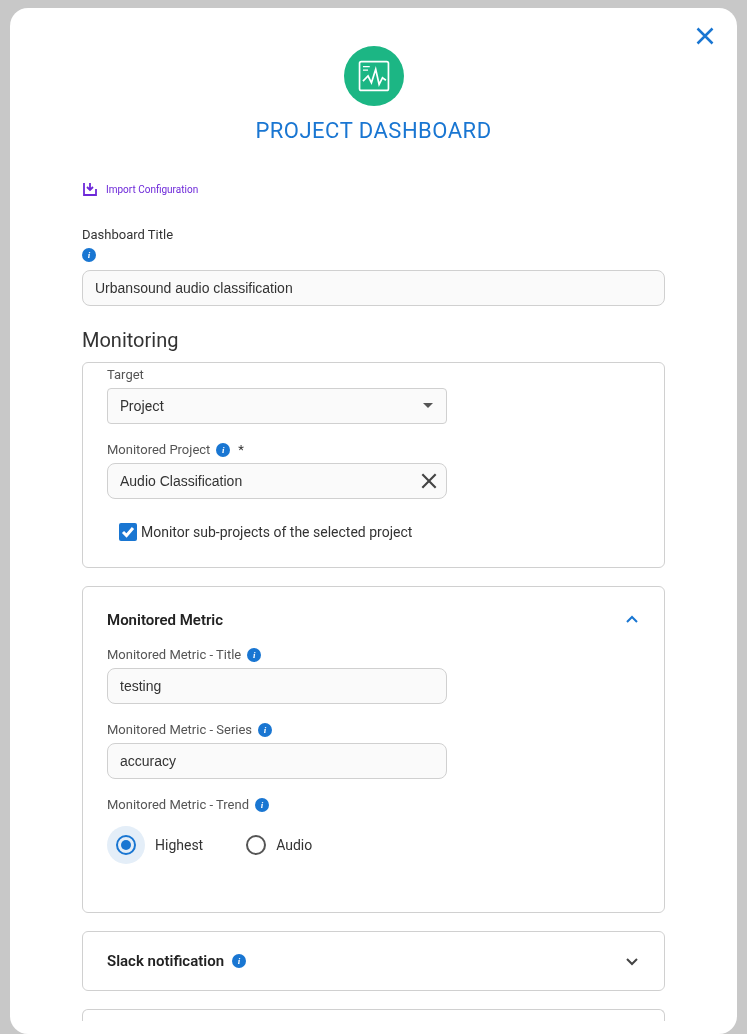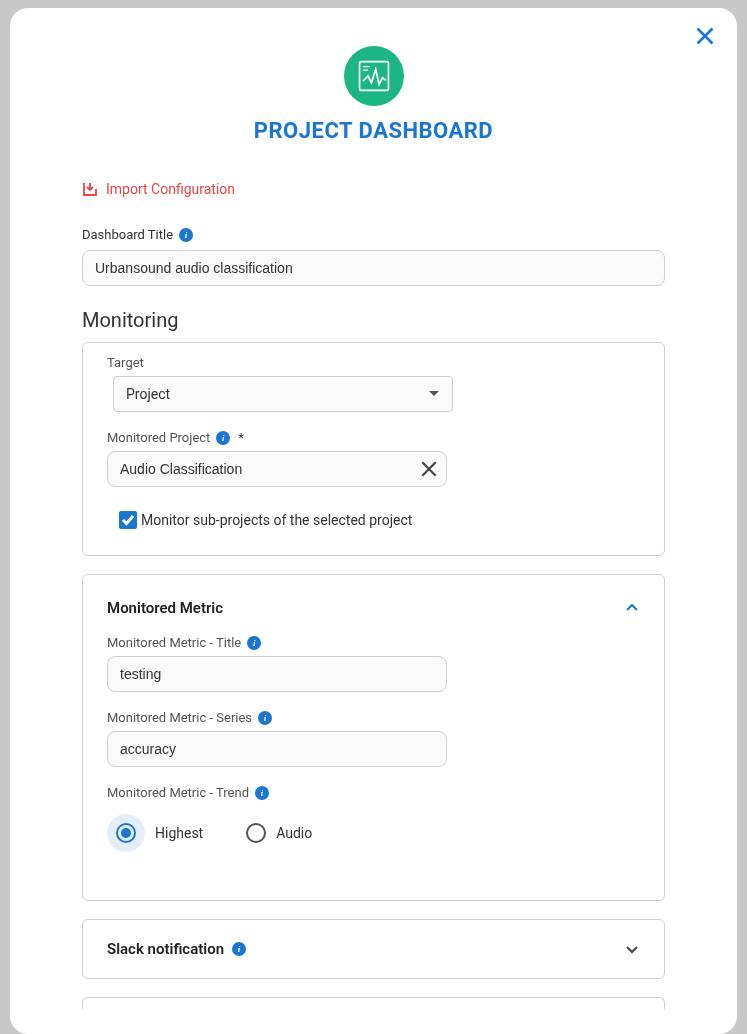--- a/index.html
+++ b/index.html
@@ -49,48 +49,49 @@
       justify-content: center;
     }
     .header-icon svg {
       width: 34px;
       height: 34px;
     }
     .modal-title {
       text-align: center;
       color: #1976d2;
       font-size: 22px;
-      font-weight: 700;
+      font-weight: 400;
       letter-spacing: 0.5px;
       margin-bottom: 38px;
     }
     .import-link {
       display: flex;
       align-items: center;
       gap: 8px;
-      color: #ef4444;
-      font-size: 14px;
+      color: #6d28d9;
+      font-size: 10px;
       cursor: pointer;
       margin-bottom: 30px;
       margin-left: 22px;
     }
     .import-link svg {
       width: 16px;
       height: 16px;
     }
     .content {
       padding: 0 22px;
     }
     .field-label {
       font-size: 13px;
       color: #333;
       display: flex;
-      align-items: center;
+      align-items: flex-start;
       gap: 6px;
       margin-bottom: 8px;
+      flex-direction: column;
     }
     .info-icon {
       width: 14px;
       height: 14px;
       border-radius: 50%;
       background: #1976d2;
       color: white;
       display: inline-flex;
       align-items: center;
       justify-content: center;
@@ -111,21 +112,21 @@
     }
     .section-label {
       font-size: 20px;
       color: #333;
       margin-top: 22px;
       margin-bottom: 10px;
     }
     .panel {
       border: 1px solid #d0d0d0;
       border-radius: 6px;
-      padding: 12px 24px 26px 24px;
+      padding: 4px 24px 26px 24px;
       margin-bottom: 18px;
     }
     .panel-header {
       display: flex;
       justify-content: space-between;
       align-items: center;
       cursor: pointer;
     }
     .panel-header-title {
       font-size: 15px;
@@ -162,21 +163,20 @@
       border: 1px solid #d0d0d0;
       border-radius: 4px;
       padding: 0 12px;
       font-size: 14px;
       background: #fafafa;
       color: #333;
       display: flex;
       align-items: center;
       justify-content: space-between;
       cursor: pointer;
-      margin-left: 6px;
     }
     .input-with-clear {
       position: relative;
       width: 340px;
     }
     .clear-btn {
       position: absolute;
       right: 10px;
       top: 50%;
       transform: translateY(-50%);

